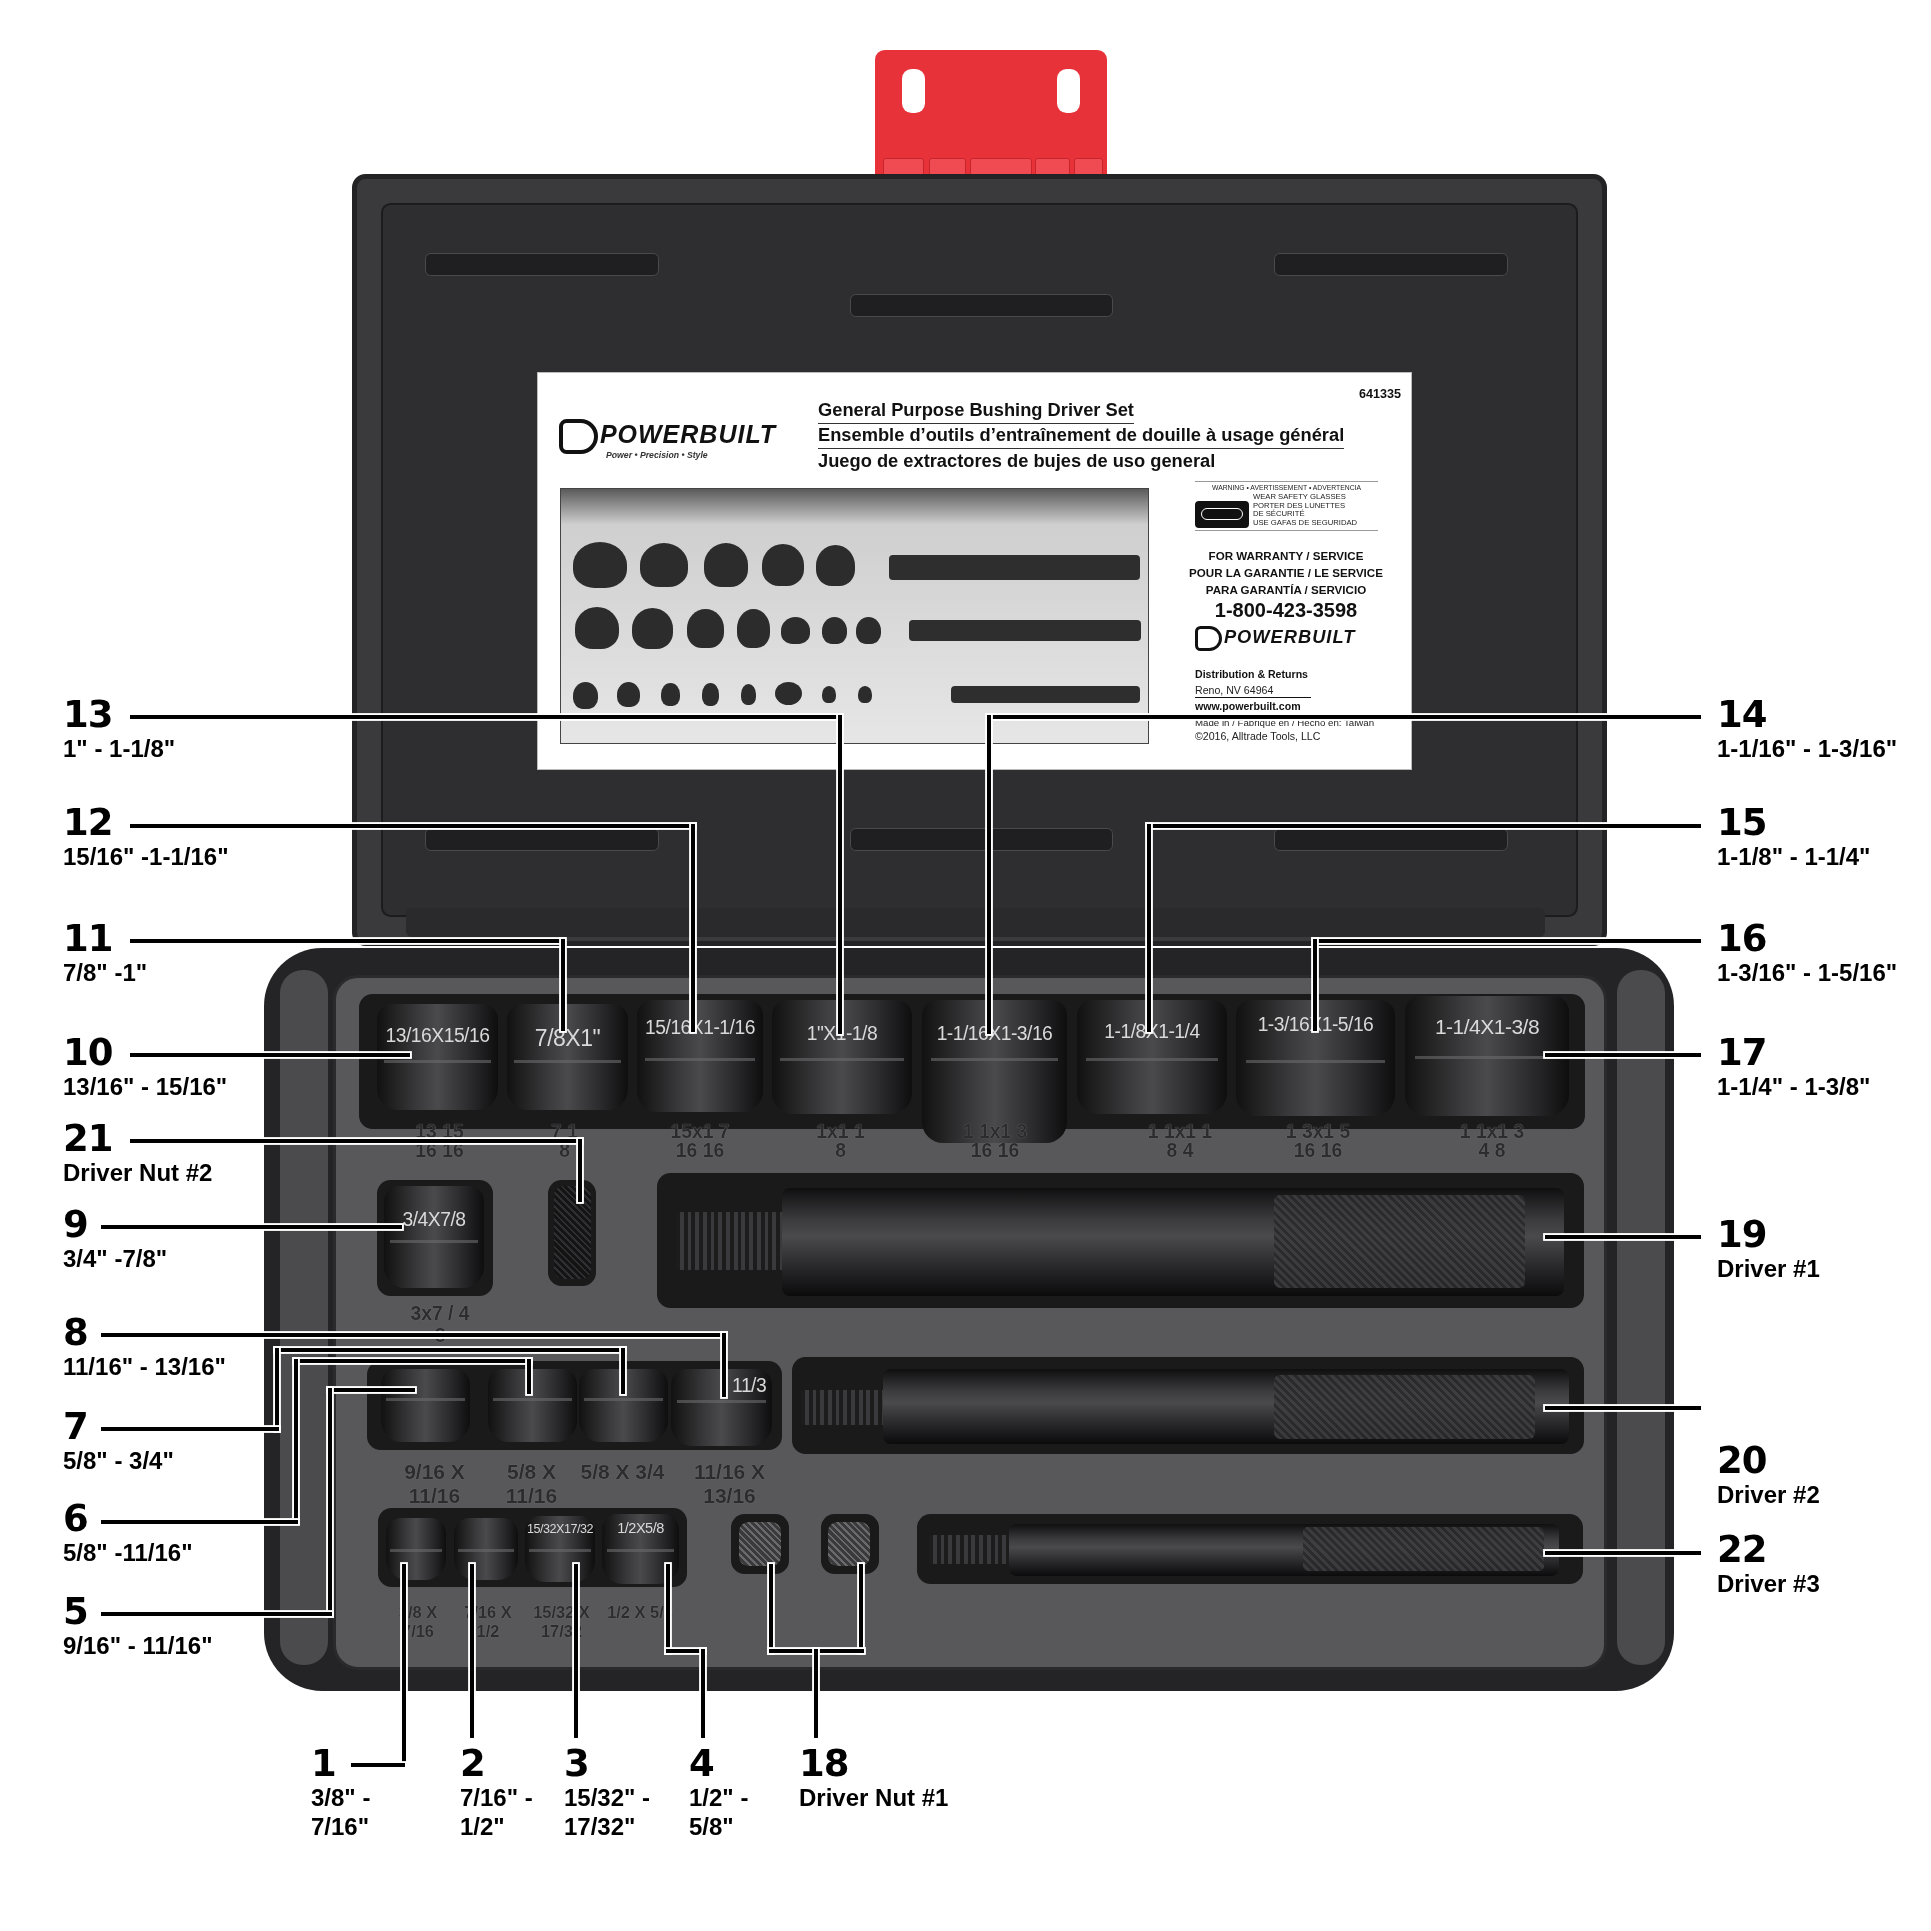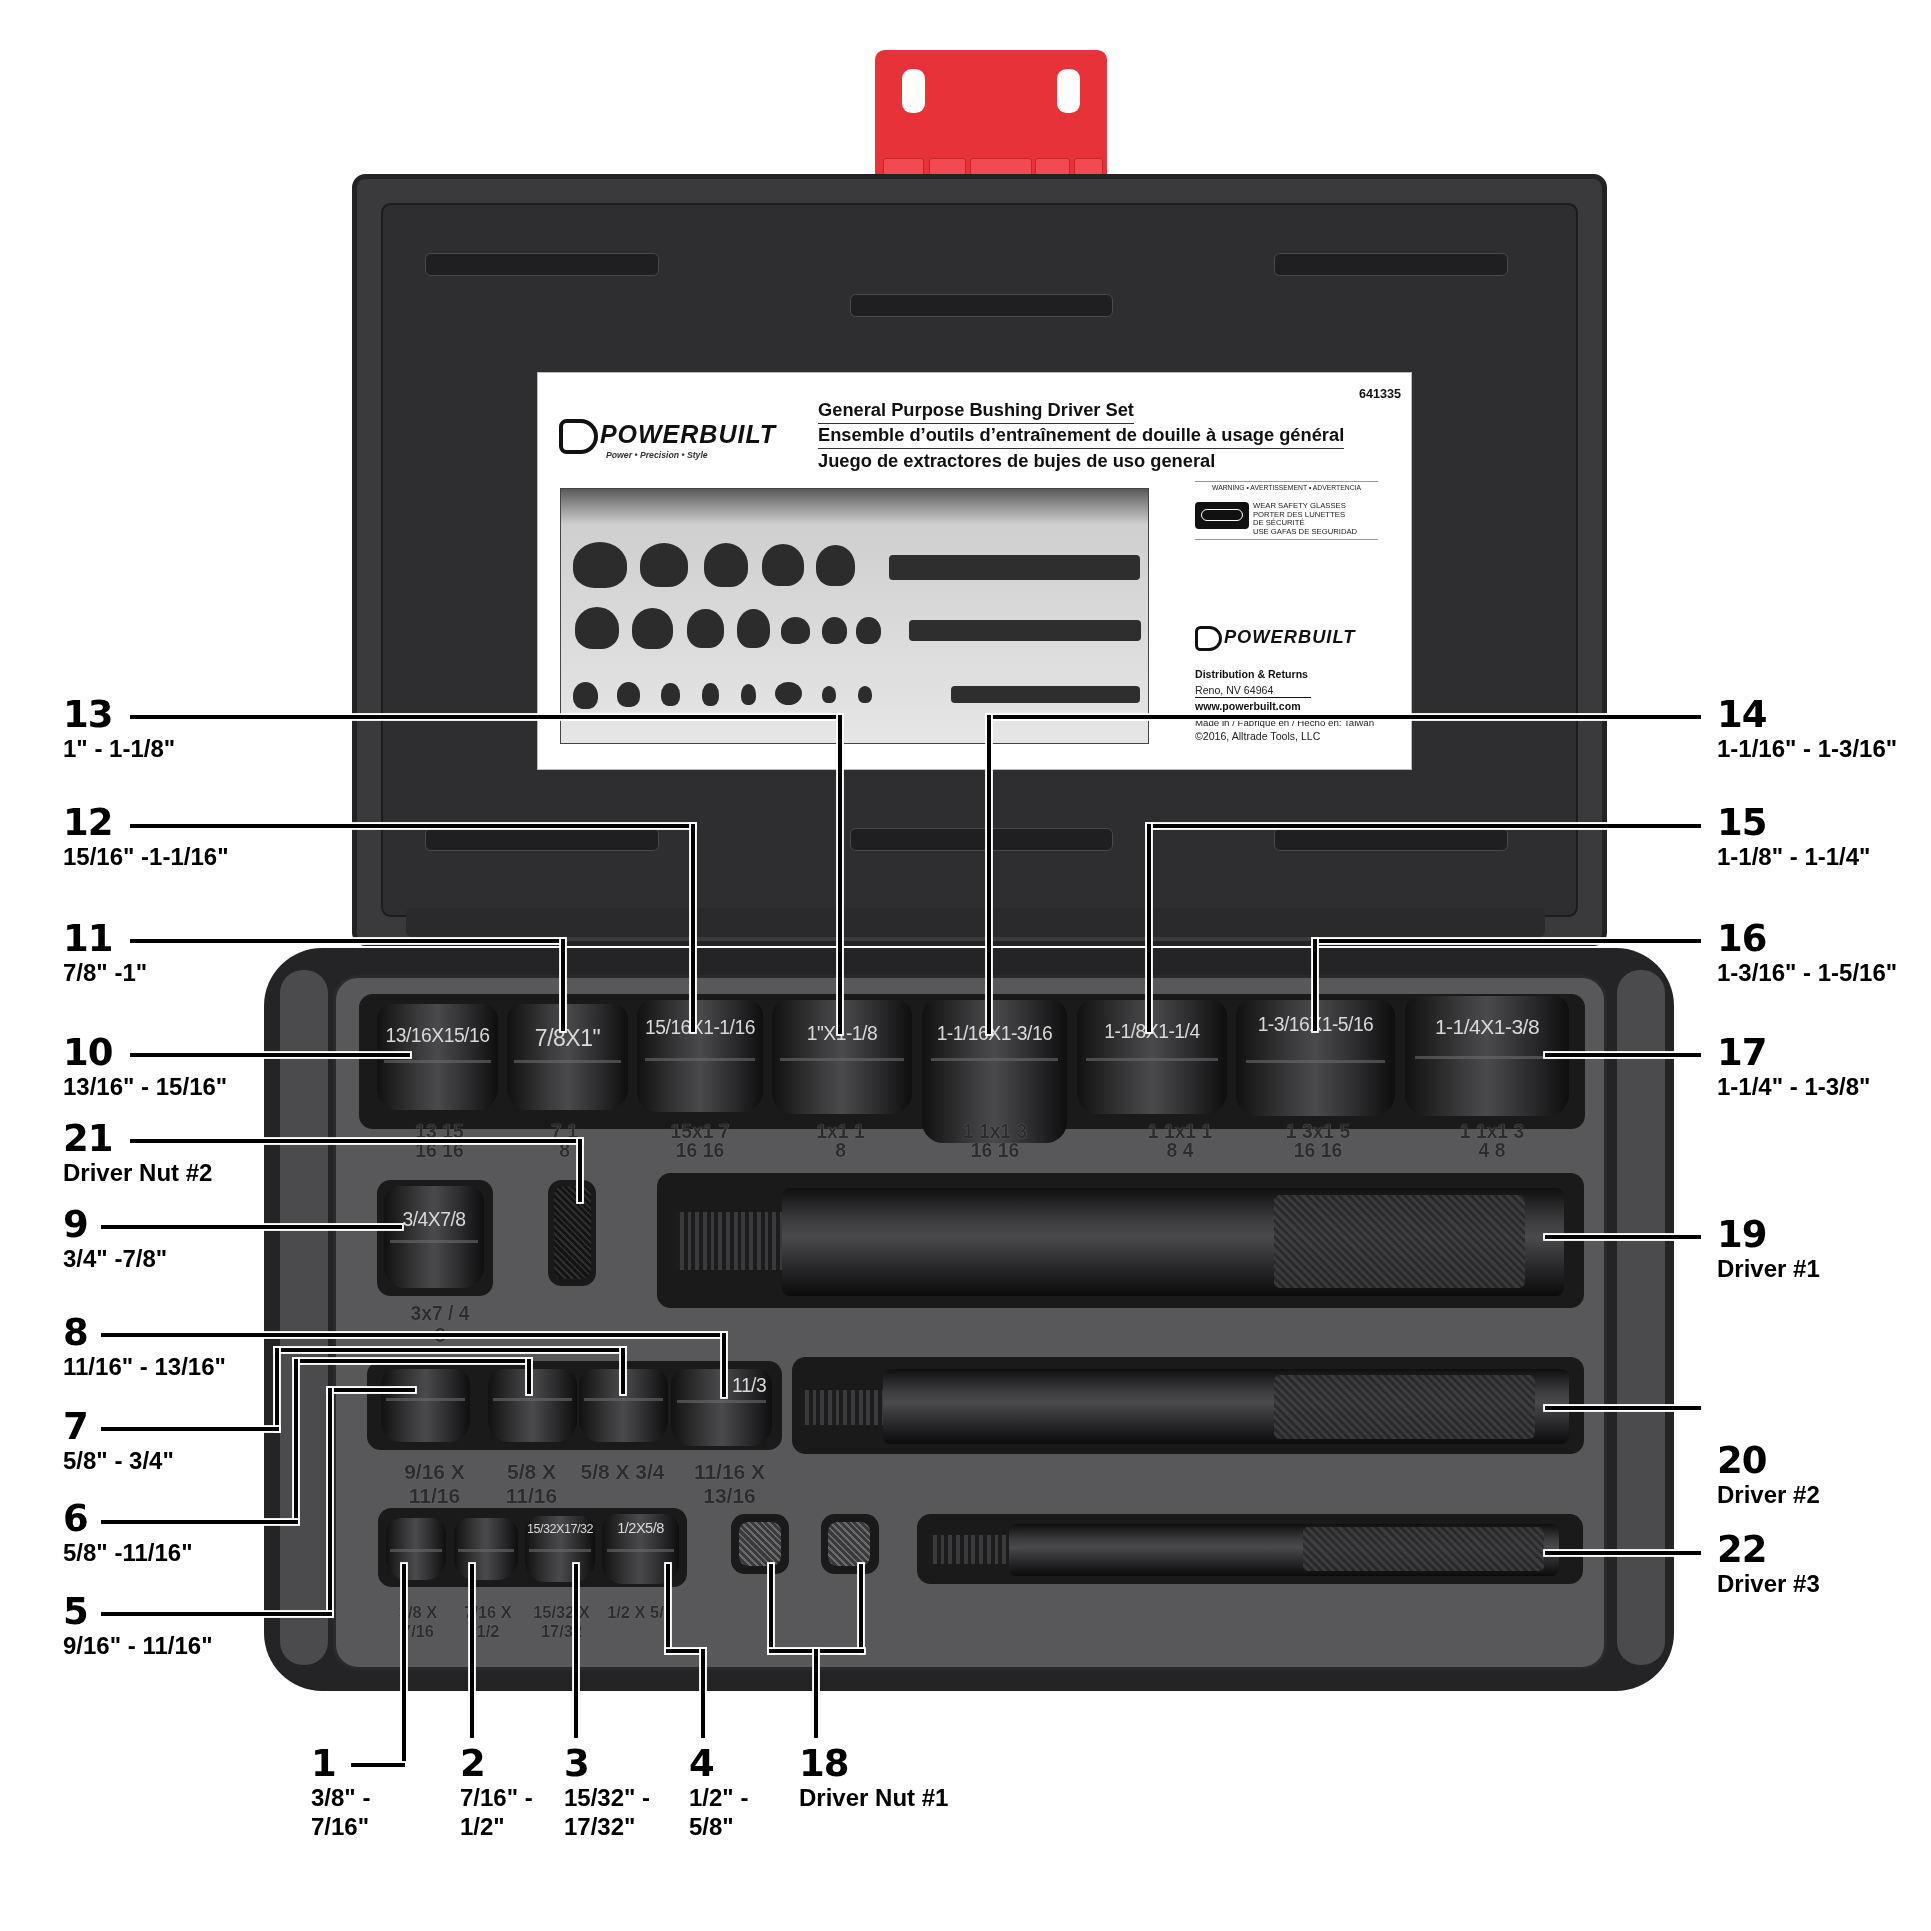--- a/index.html
+++ b/index.html
@@ -70,31 +70,37 @@
 <div class="abs card">
   <div class="abs logo" style="left:21px;top:46px"><span class="p"></span><span>POWERBUILT</span></div>
   <div class="abs tag" style="left:68px;top:77px">Power • Precision • Style</div>
   <div class="abs title-line ul" style="left:280px;top:26px">General Purpose Bushing Driver Set</div>
   <div class="abs title-line ul" style="left:280px;top:51px">Ensemble d’outils d’entraînement de douille à usage général</div>
   <div class="abs title-line" style="left:280px;top:77px">Juego de extractores de bujes de uso general</div>
   <div class="abs" style="left:821px;top:13.5px;font-weight:bold;font-size:12.6px;color:#111">641335</div>
 
   <div class="abs" style="left:657px;top:108px;width:183px;border-top:1.9px solid #999;border-bottom:1.9px solid #999;padding:1.9px 0">
     <div style="font-size:6.8px;text-align:center;color:#222">WARNING • AVERTISSEMENT • ADVERTENCIA</div>
-    <div style="display:flex;align-items:flex-start;gap:3.9px;margin-top:11px">
+    <div style="display:flex;align-items:flex-end;gap:3.9px;margin-top:2px">
       <div style="width:54px;height:27px;background:#111;border-radius:3.9px;position:relative">
         <div style="position:absolute;left:5.8px;top:6.8px;width:42px;height:12.6px;border:1.9px solid #fff;border-radius:7.7px;box-sizing:border-box"></div>
       </div>
       <div style="font-size:7.7px;line-height:8.7px;color:#222">
         <div>WEAR SAFETY GLASSES</div>
         <div>PORTER DES LUNETTES</div>
         <div>DE SÉCURITÉ</div>
         <div>USE GAFAS DE SEGURIDAD</div>
       </div>
     </div>
+  </div>
+  <div class="abs" style="left:637px;top:176px;width:222px">
+    <div class="bold-s">FOR WARRANTY / SERVICE</div>
+    <div class="bold-s" style="margin-top:3.9px">POUR LA GARANTIE / LE SERVICE</div>
+    <div class="bold-s" style="margin-top:3.9px">PARA GARANTÍA / SERVICIO</div>
+    <div style="font-weight:bold;font-size:20px;text-align:center;margin-top:2.9px;color:#111">1-800-423-3598</div>
   </div>
   <div class="abs logo" style="left:657px;top:253px;font-size:18.3px"><span class="p" style="width:27px;height:25px;border-width:3.9px"></span><span>POWERBUILT</span></div>
   <div class="abs" style="left:657px;top:295px;font-weight:bold;font-size:10.6px;color:#111">Distribution &amp; Returns</div>
   <div class="abs small" style="left:657px;top:311px">Reno, NV 64964</div>
   <div class="abs" style="left:657px;top:324px;width:116px;border-top:1.9px solid #111"></div>
   <div class="abs" style="left:657px;top:327px;font-weight:bold;font-size:10.6px;color:#111">www.powerbuilt.com</div>
   <div class="abs small" style="left:657px;top:344px;font-size:9.7px">Made in / Fabriqué en / Hecho en: Taiwan</div>
   <div class="abs small" style="left:657px;top:357px">©2016, Alltrade Tools, LLC</div>
 </div>
 

